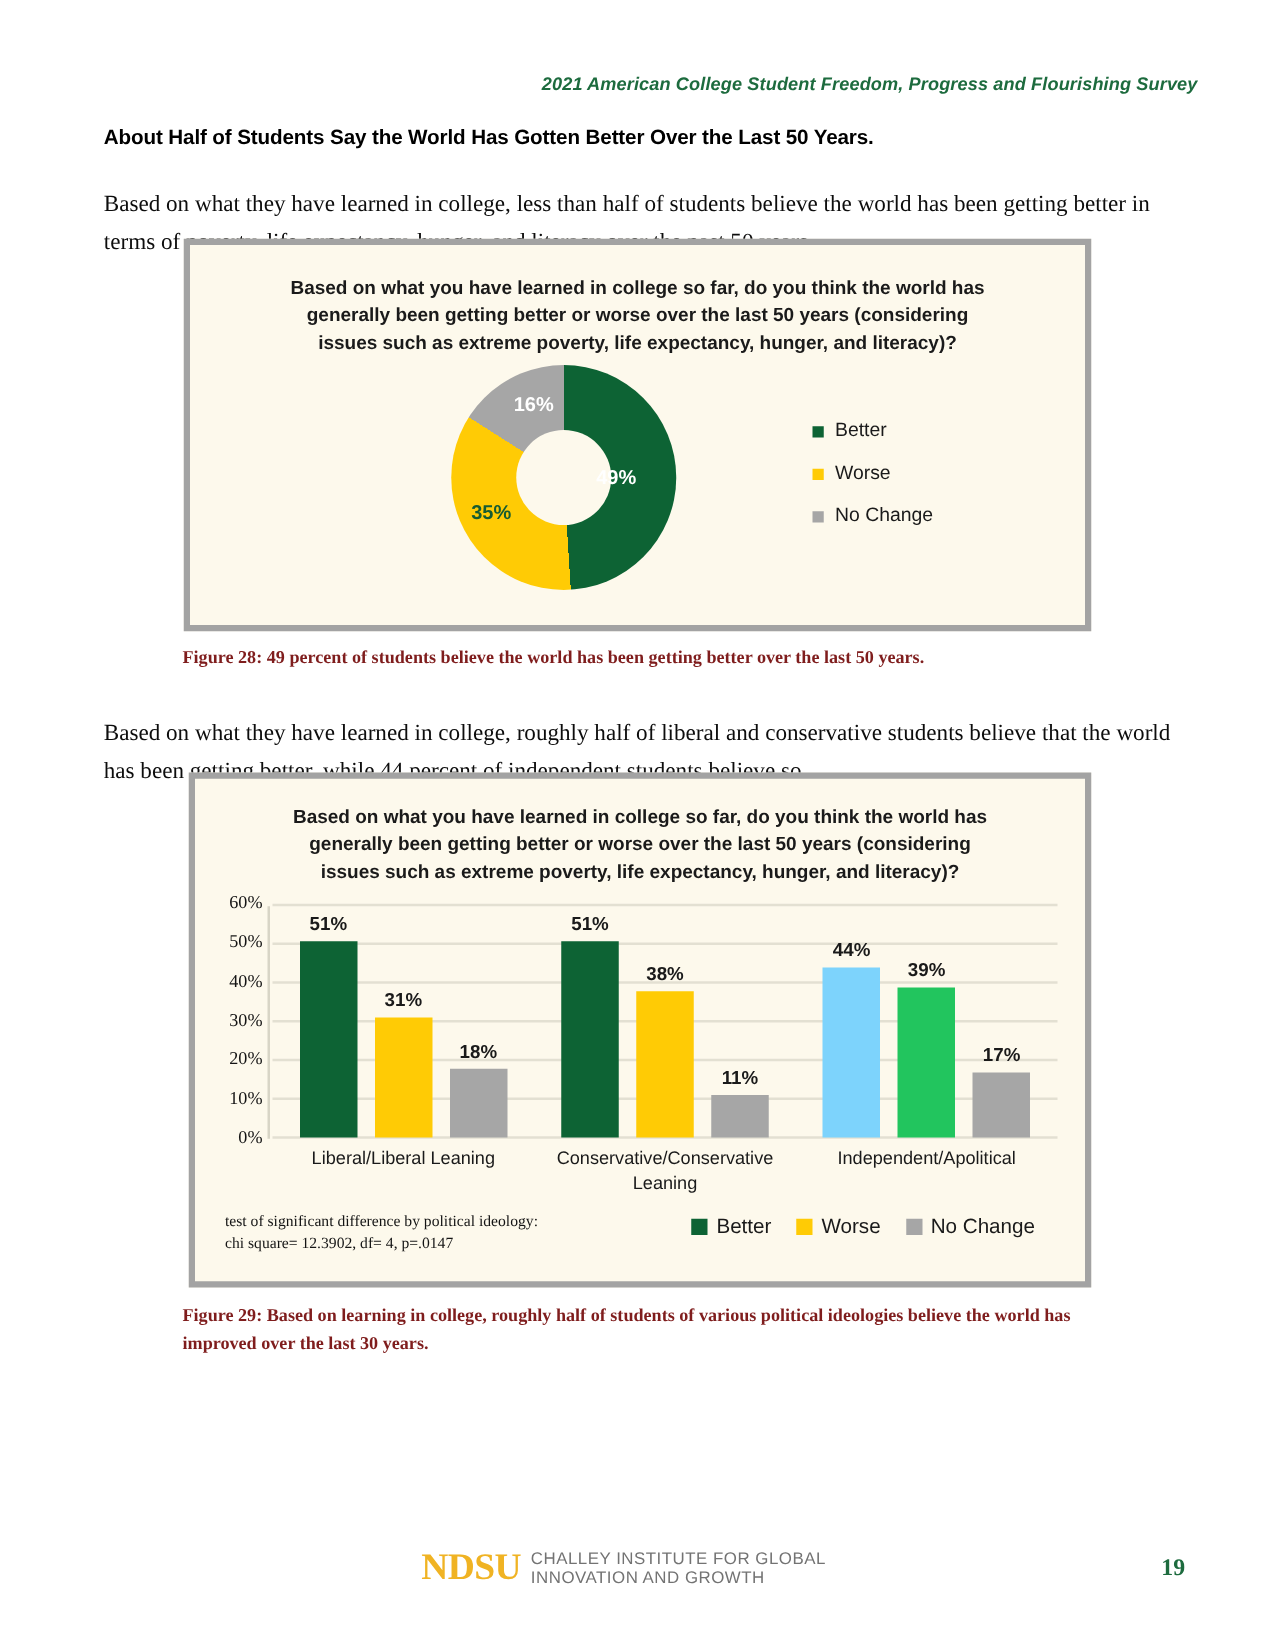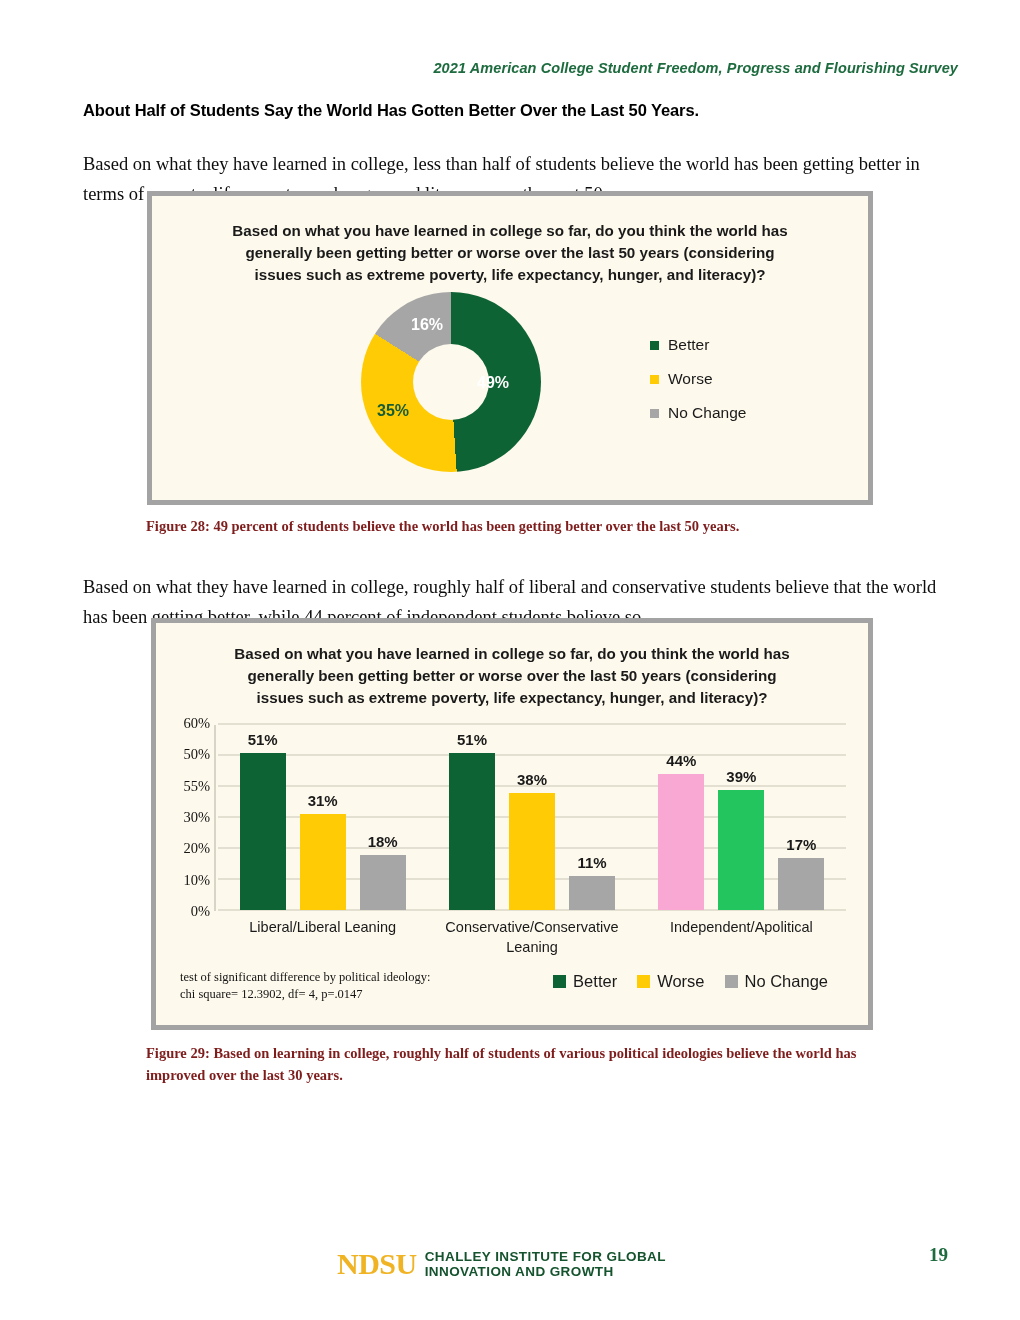--- a/index.html
+++ b/index.html
@@ -306,27 +306,26 @@
   .logo-ndsu {
     font-family: "Liberation Serif", serif;
     font-weight: bold;
     font-size: 30px;
     line-height: 30px;
     color: #f0b323;
     letter-spacing: -0.5px;
   }
   .logo-inst {
     margin-left: 8px;
-    margin-top: 12px;
+    margin-top: 2px;
     font-family: "Liberation Sans", sans-serif;
     font-size: 13.5px;
     line-height: 14.5px;
-    color: #14532d;
+    color: #737373;
     letter-spacing: 0.4px;
-    font-weight: bold;
   }
   .page-number {
     position: absolute;
     right: 72px;
     top: 6px;
     font-family: "Liberation Serif", serif;
     font-weight: bold;
     font-size: 19px;
     color: #1d6b3e;
   }
@@ -389,21 +388,21 @@
             <div class="gridline" style="bottom: 16.6667%;">
               <div class="ytick" style="bottom: auto; top: 83.3333%;">10%</div>
             </div>
             <div class="gridline" style="bottom: 33.3333%;">
               <div class="ytick" style="bottom: auto; top: 66.6667%;">20%</div>
             </div>
             <div class="gridline" style="bottom: 50%;">
               <div class="ytick" style="bottom: auto; top: 50%;">30%</div>
             </div>
             <div class="gridline" style="bottom: 66.6667%;">
-              <div class="ytick" style="bottom: auto; top: 33.3333%;">55%</div>
+              <div class="ytick" style="bottom: auto; top: 33.3333%;">40%</div>
             </div>
             <div class="gridline" style="bottom: 83.3333%;">
               <div class="ytick" style="bottom: auto; top: 16.6667%;">50%</div>
             </div>
             <div class="gridline" style="bottom: 100%;">
               <div class="ytick" style="bottom: auto; top: 0%;">60%</div>
             </div>
           </div>
         <div class="groups" id="bar-groups">
             <div class="group">
@@ -422,21 +421,21 @@
                 <span class="val">51%</span>
               </div>
               <div class="bar" style="height: 63.3333%; background: rgb(255, 203, 5);">
                 <span class="val">38%</span>
               </div>
               <div class="bar" style="height: 18.3333%; background: rgb(166, 166, 166);">
                 <span class="val">11%</span>
               </div>
             </div>
             <div class="group">
-              <div class="bar" style="height: 73.3333%; background: #f9a8d4; text-decoration: underline;">
+              <div class="bar" style="height: 73.3333%; background: #7dd3fc; text-decoration: underline;">
                 <span class="val">44%</span>
               </div>
               <div class="bar" style="height: 65%; background: #22c55e;">
                 <span class="val">39%</span>
               </div>
               <div class="bar" style="height: 28.3333%; background: rgb(166, 166, 166);">
                 <span class="val">17%</span>
               </div>
             </div>
           </div>

